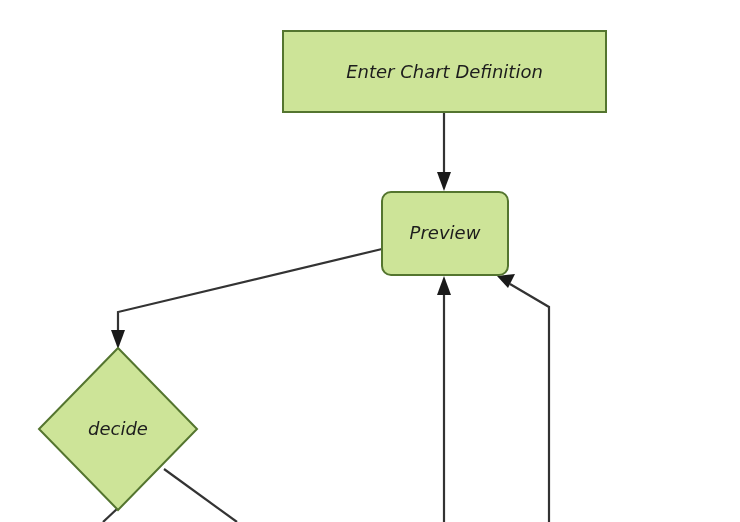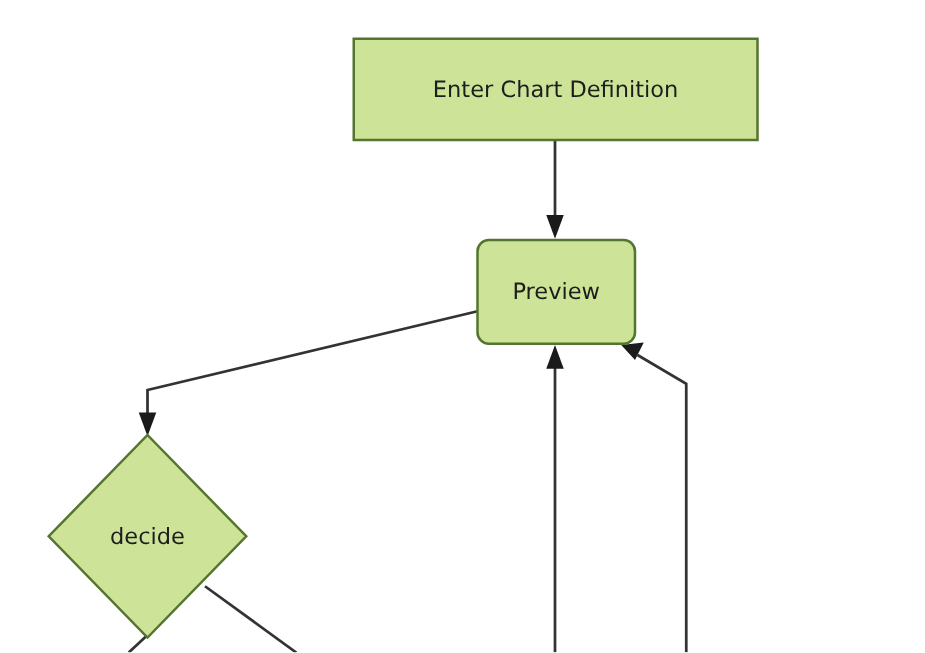--- a/index.html
+++ b/index.html
@@ -9,20 +9,21 @@
   }
   body {
     font-family: "DejaVu Sans", "Liberation Sans", sans-serif;
   }
   #flowchart-canvas {
     position: relative;
     width: 740px;
     height: 522px;
     background: #ffffff;
     overflow: hidden;
+    font-style: italic;
   }
   #flowchart-svg {
     position: absolute;
     top: 0;
     left: 0;
     width: 740px;
     height: 522px;
     display: block;
   }
   .node-shape {

